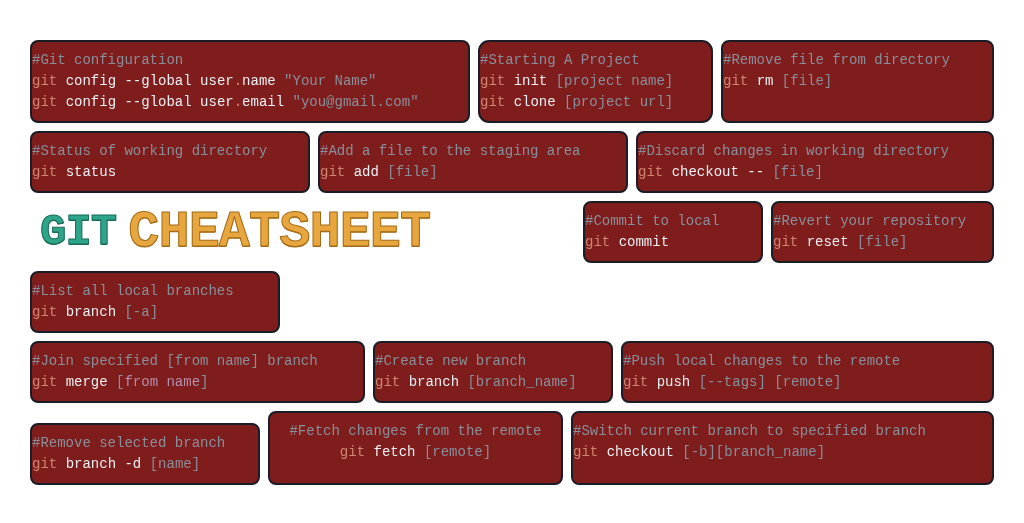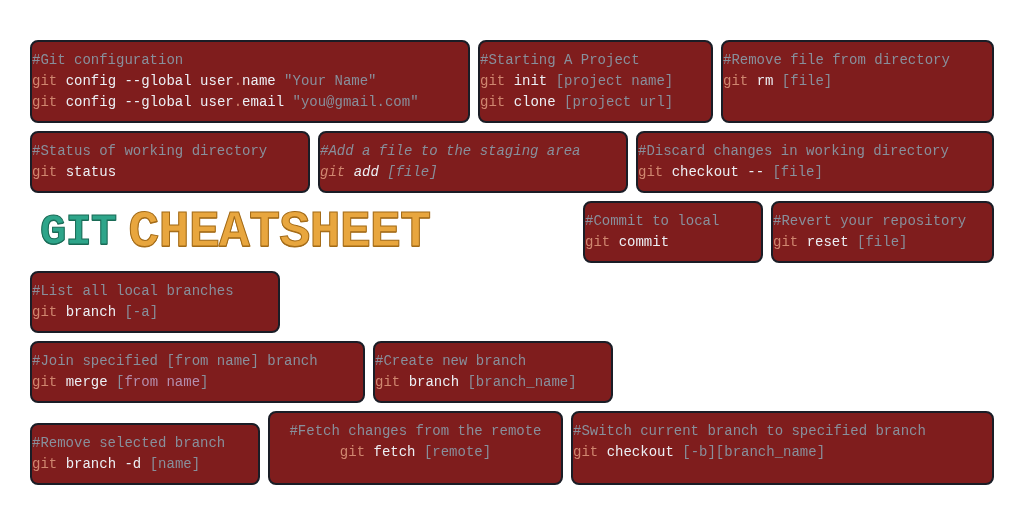--- a/index.html
+++ b/index.html
@@ -81,21 +81,21 @@
         <span class="arg">"Your Name"</span>
       </div>
       <div>
         <span class="kw">git</span>
         <span class="sub">config</span>
         <span class="sub">--global</span>
         <span class="sub">user</span><span class="kw">.</span><span class="sub">email</span>
         <span class="arg">"you@gmail.com"</span>
       </div>
     </div>
-    <div class="card" style="flex:0 0 235px;">
+    <div class="card" style="flex:0 0 235px;border-radius:11px;">
       <div class="cmt">#Starting A Project</div>
       <div>
         <span class="kw">git</span>
         <span class="sub">init</span>
         <span class="arg">[project name]</span>
       </div>
       <div>
         <span class="kw">git</span>
         <span class="sub">clone</span>
         <span class="arg">[project url]</span>
@@ -112,21 +112,21 @@
   </div>
 
   <div class="row">
     <div class="card" style="flex:0 0 280px;">
       <div class="cmt">#Status of working directory</div>
       <div>
         <span class="kw">git</span>
         <span class="sub">status</span>
       </div>
     </div>
-    <div class="card" style="flex:0 0 310px;font-style:italic;">
+    <div class="card" style="flex:0 0 310px;">
       <div class="cmt">#Add a file to the staging area</div>
       <div>
         <span class="kw">git</span>
         <span class="sub">add</span>
         <span class="arg">[file]</span>
       </div>
     </div>
     <div class="card g1">
       <div class="cmt">#Discard changes in working directory</div>
       <div>
@@ -181,20 +181,28 @@
       </div>
     </div>
     <div class="card" style="flex:0 0 240px;">
       <div class="cmt">#Create new branch</div>
       <div>
         <span class="kw">git</span>
         <span class="sub">branch</span>
         <span class="arg">[branch_name]</span>
       </div>
     </div>
+    <div class="card g1">
+      <div class="cmt">#Push local changes to the remote</div>
+      <div>
+        <span class="kw">git</span>
+        <span class="sub">push</span>
+        <span class="arg">[--tags] [remote]</span>
+      </div>
+    </div>
   </div>
 
   <div class="row">
     <div class="card" style="flex:0 0 230px;margin-top:12px;">
       <div class="cmt">#Remove selected branch</div>
       <div>
         <span class="kw">git</span>
         <span class="sub">branch</span>
         <span class="sub">-d</span>
         <span class="arg">[name]</span>

